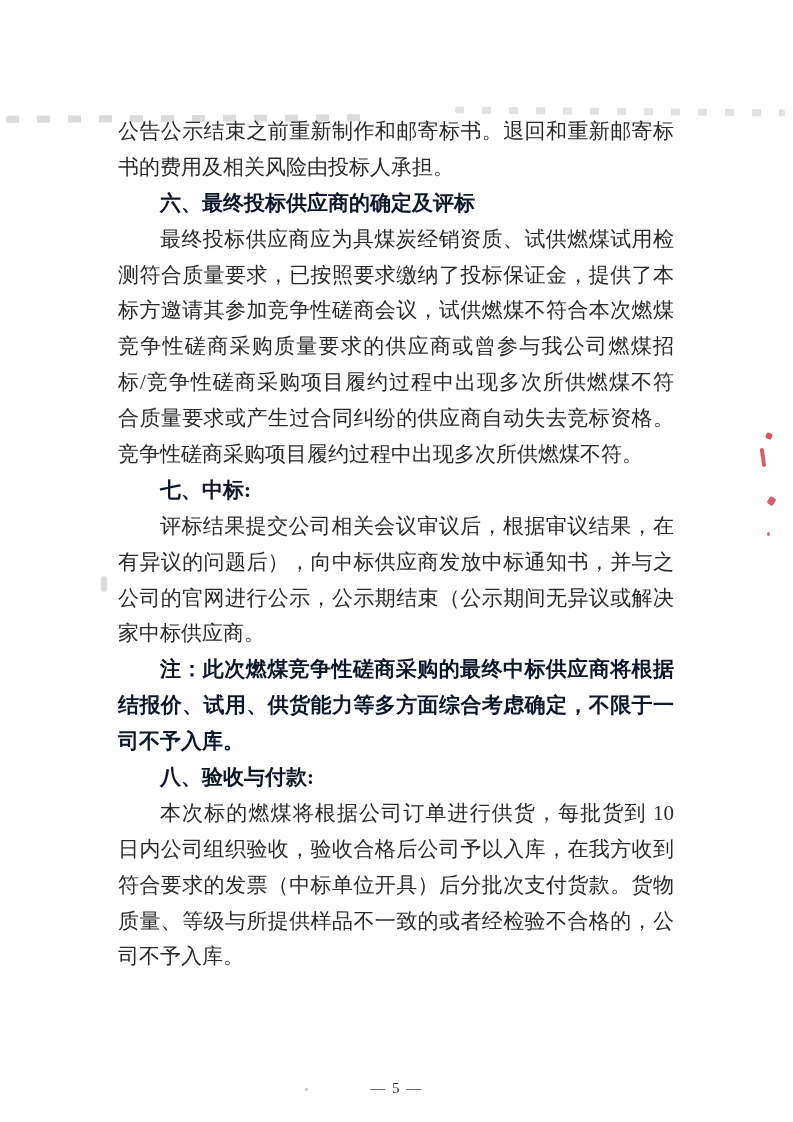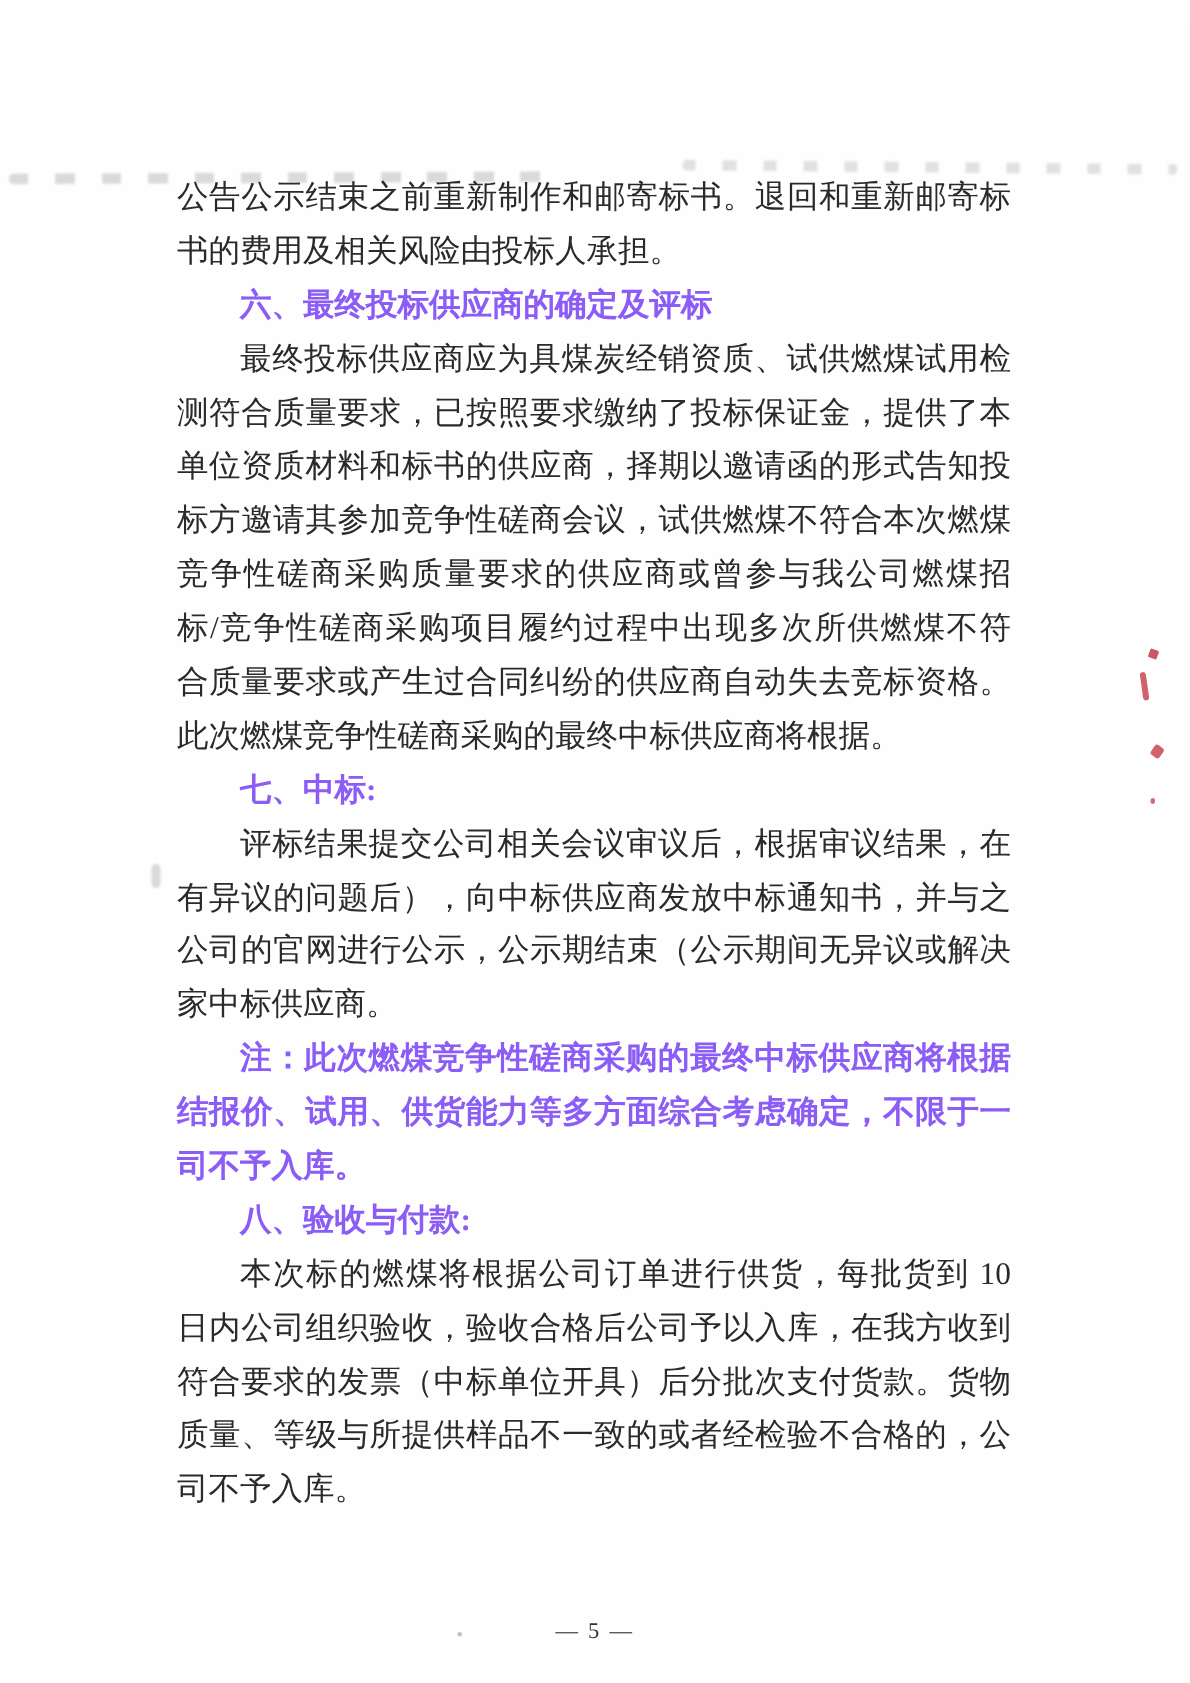--- a/index.html
+++ b/index.html
@@ -18,21 +18,21 @@
   .line{
     height:35.9px;
     line-height:35.9px;
     font-size:21px;
     color:#2a2a2a;
     text-align:justify;
     text-align-last:justify;
     overflow:visible;
   }
   .short{text-align-last:left;}
-  .b{font-weight:700;color:#8b5cf6;}
+  .b{font-weight:700;color:#0f172a;}
   .ind{text-indent:2em;}
   .footer{
     position:absolute;
     top:1062px;left:0;width:100%;
     text-align:center;
     font-size:15px;
     color:#333;
     letter-spacing:1.5px;
   }
   
@@ -67,26 +67,25 @@
   <div class="noise noise-1"></div>
   <div class="noise noise-2"></div>
   <div class="noise noise-3"></div>
 
   <div class="content">
     <div class="line">公告公示结束之前重新制作和邮寄标书。退回和重新邮寄标</div>
     <div class="line short">书的费用及相关风险由投标人承担。</div>
     <div class="line short b ind">六、最终投标供应商的确定及评标</div>
     <div class="line ind">最终投标供应商应为具煤炭经销资质、试供燃煤试用检</div>
     <div class="line">测符合质量要求，已按照要求缴纳了投标保证金，提供了本</div>
-    <div class="line">单位资质材料和标书的供应商，择期以邀请函的形式告知投</div>
     <div class="line">标方邀请其参加竞争性磋商会议，试供燃煤不符合本次燃煤</div>
     <div class="line">竞争性磋商采购质量要求的供应商或曾参与我公司燃煤招</div>
     <div class="line">标/竞争性磋商采购项目履约过程中出现多次所供燃煤不符</div>
     <div class="line">合质量要求或产生过合同纠纷的供应商自动失去竞标资格。</div>
-    <div class="line short">此次燃煤竞争性磋商采购的最终中标供应商将根据。</div>
+    <div class="line short">竞争性磋商采购项目履约过程中出现多次所供燃煤不符。</div>
     <div class="line short b ind">七、中标:</div>
     <div class="line ind">评标结果提交公司相关会议审议后，根据审议结果，在</div>
     <div class="line">有异议的问题后），向中标供应商发放中标通知书，并与之</div>
     <div class="line">公司的官网进行公示，公示期结束（公示期间无异议或解决</div>
     <div class="line short">家中标供应商。</div>
     <div class="line b ind">注：此次燃煤竞争性磋商采购的最终中标供应商将根据</div>
     <div class="line b">结报价、试用、供货能力等多方面综合考虑确定，不限于一</div>
     <div class="line short b">司不予入库。</div>
     <div class="line short b ind">八、验收与付款:</div>
     <div class="line ind">本次标的燃煤将根据公司订单进行供货，每批货到 10</div>

